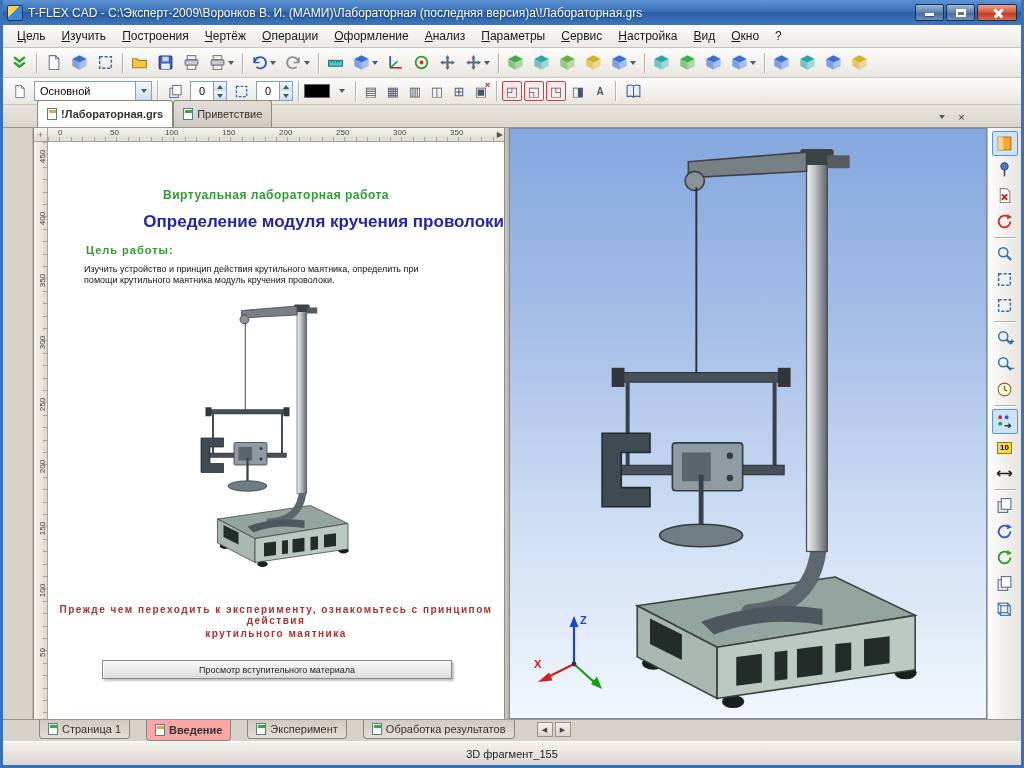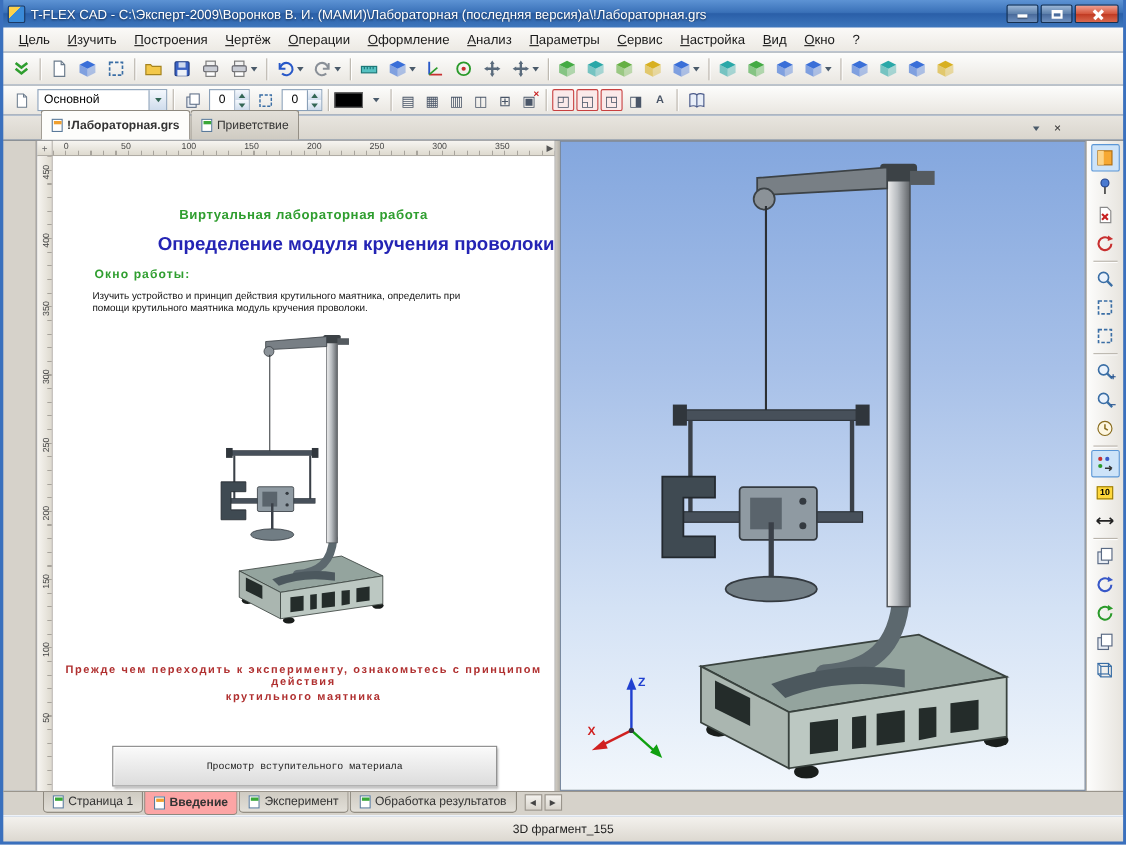--- a/index.html
+++ b/index.html
@@ -94,41 +94,41 @@
 
   .page { width:456px; height:calc(100% - 14px); background:#fff; position:relative; overflow:hidden; }
   .p-subtitle { position:absolute; top:46px; width:100%; text-align:center; color:#2f9e2f; font-weight:bold;
     font-size:12px; letter-spacing:.5px; }
   .p-title { position:absolute; top:70px; width:100%; text-align:right; color:#2424b4; font-weight:bold; font-size:17px; }
   .p-goal { position:absolute; top:102px; left:38px; color:#2f9e2f; font-weight:bold; font-size:11px; letter-spacing:1px; }
   .p-text { position:absolute; top:122px; left:36px; width:345px; font-size:9px; line-height:11px; color:#111; }
   .p-fig { position:absolute; top:140px; left:150px; }
   .p-warn { position:absolute; width:100%; text-align:center; color:#b03030; font-weight:bold; font-size:10px; letter-spacing:1.5px; }
   .w1 { top:462px; } .w2 { top:486px; }
-  .p-btn { position:absolute; top:536px; left:54px; width:350px; height:37px; font-size:9px; color:#222;
-    background:linear-gradient(#fafafa,#dcdcdc); border:1px solid #888; box-shadow:inset 1px 1px 0 #fff, 2px 2px 2px rgba(0,0,0,.25);font-family:Liberation Mono, monospace; }
+  .p-btn { position:absolute; top:518px; left:54px; width:350px; height:19px; font-size:9px; color:#222;
+    background:linear-gradient(#fafafa,#dcdcdc); border:1px solid #888; box-shadow:inset 1px 1px 0 #fff, 2px 2px 2px rgba(0,0,0,.25); }
 
   .splitter { width:4px; background:linear-gradient(90deg,#cfcbc3,#b3afa6); }
 
   .view3d { flex:1; position:relative; border:1px solid #7a8aa0; overflow:hidden;
     background:linear-gradient(180deg,#84a7de 0%,#a7c0e8 35%,#d4e2f5 72%,#f2f7fc 100%); }
   .big-fig { position:absolute; left:50%; top:4px; transform:translateX(-44%); }
   .axis { position:absolute; left:22px; bottom:22px; }
 
   
   .rtoolbar { width:34px; background:linear-gradient(90deg,#fdfdfc,#e7e4de); border-left:1px solid #b9b4ab;
     display:flex; flex-direction:column; align-items:center; padding-top:3px; gap:1px; overflow:hidden; }
   .rtoolbar .tbtn { width:26px; height:25px; }
   .rtoolbar .tbtn.sel { background:#cde3f8; border-color:#5a96d6; }
   .rsep { width:22px; height:1px; background:#b9b4ab; margin:2px 0; box-shadow:0 1px 0 #fff; }
   .mag-sign { position:absolute; right:2px; bottom:2px; font-size:9px; font-weight:bold; color:#1a4a8a; line-height:1; }
 
   
   .pagetabs { height:22px; background:#d6d2ca; border-top:1px solid #9a958c; display:flex; align-items:flex-start;
-    padding-left:36px; gap:1px; flex:0 0 auto; }
+    padding-left:36px; gap:16px; flex:0 0 auto; }
   .ptab { height:19px; display:flex; align-items:center; gap:4px; padding:0 8px; font-size:11px; color:#333;
     border:1px solid #8d887e; border-top:none; border-radius:0 0 4px 4px; background:linear-gradient(#cfcbc2,#e2dfd8); }
   .ptab.active { background:#fca5a5; font-weight:bold; height:21px; }
   .ptab-scroll { margin-left:6px; display:flex; gap:2px; padding-top:2px; }
   .ps-btn { width:16px; height:15px; font-size:7px; color:#444; background:linear-gradient(#f4f2ee,#d8d4cc);
     border:1px solid #9a958c; display:flex; align-items:center; justify-content:center; }
 
   
   .statusbar { height:24px; background:linear-gradient(#f4f2ee,#dcd8d0); border-top:1px solid #fff;
     display:flex; align-items:center; justify-content:center; font-size:11px; color:#222; flex:0 0 auto; }
@@ -587,21 +587,21 @@
         <span class="rl" style="top:196px">300</span>
         <span class="rl" style="top:258px">250</span>
         <span class="rl" style="top:320px">200</span>
         <span class="rl" style="top:382px">150</span>
         <span class="rl" style="top:444px">100</span>
         <span class="rl" style="top:506px">50</span>
       </div>
       <div class="page">
         <div class="p-subtitle">Виртуальная лабораторная работа</div>
         <div class="p-title">Определение модуля кручения проволоки</div>
-        <div class="p-goal">Окно работы:</div>
+        <div class="p-goal">Цель работы:</div>
         <div class="p-text">Изучить устройство и принцип действия крутильного маятника, определить при помощи крутильного маятника модуль кручения проволоки.</div>
         <svg class="p-fig" width="165" height="300" viewBox="0 0 220 360" preserveAspectRatio="xMidYMid meet">
             <use href="#apparatus"></use>
           </svg>
         <div class="p-warn w2">крутильного маятника</div>
         <div class="p-warn w1">Прежде чем переходить к эксперименту, ознакомьтесь с принципом действия</div>
         <button class="p-btn">Просмотр вступительного материала</button>
       </div>
     </div>
 

